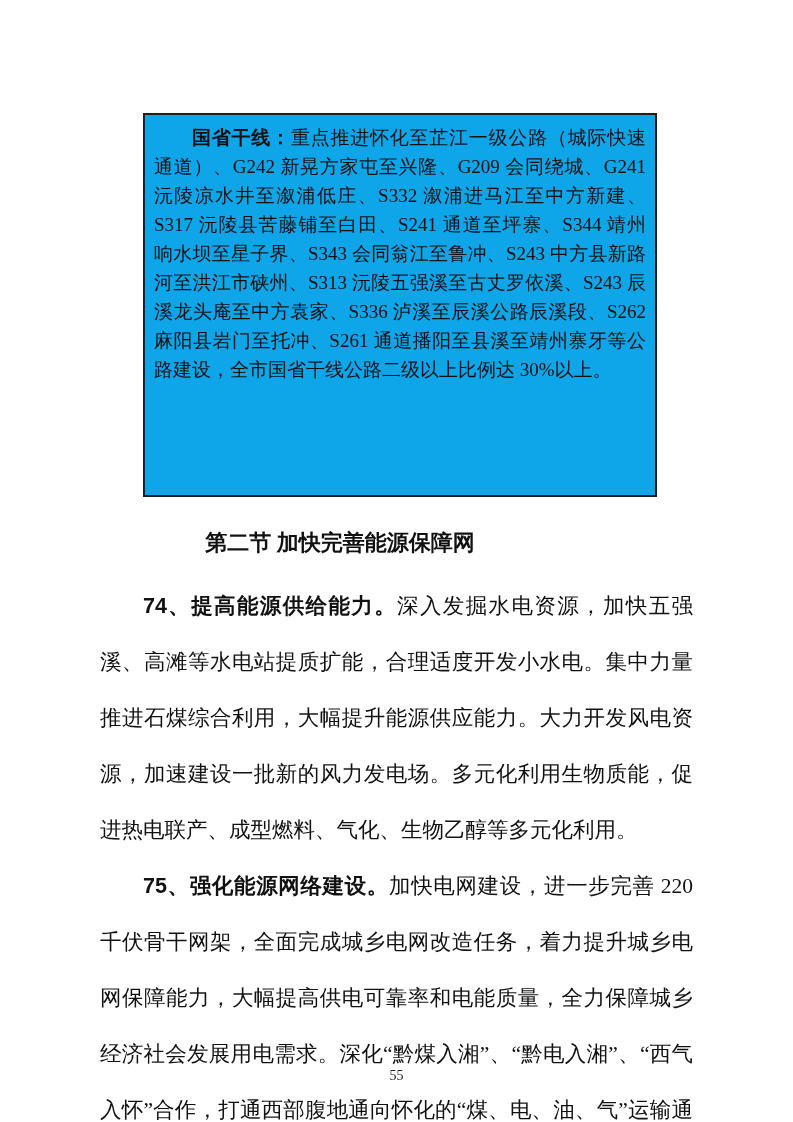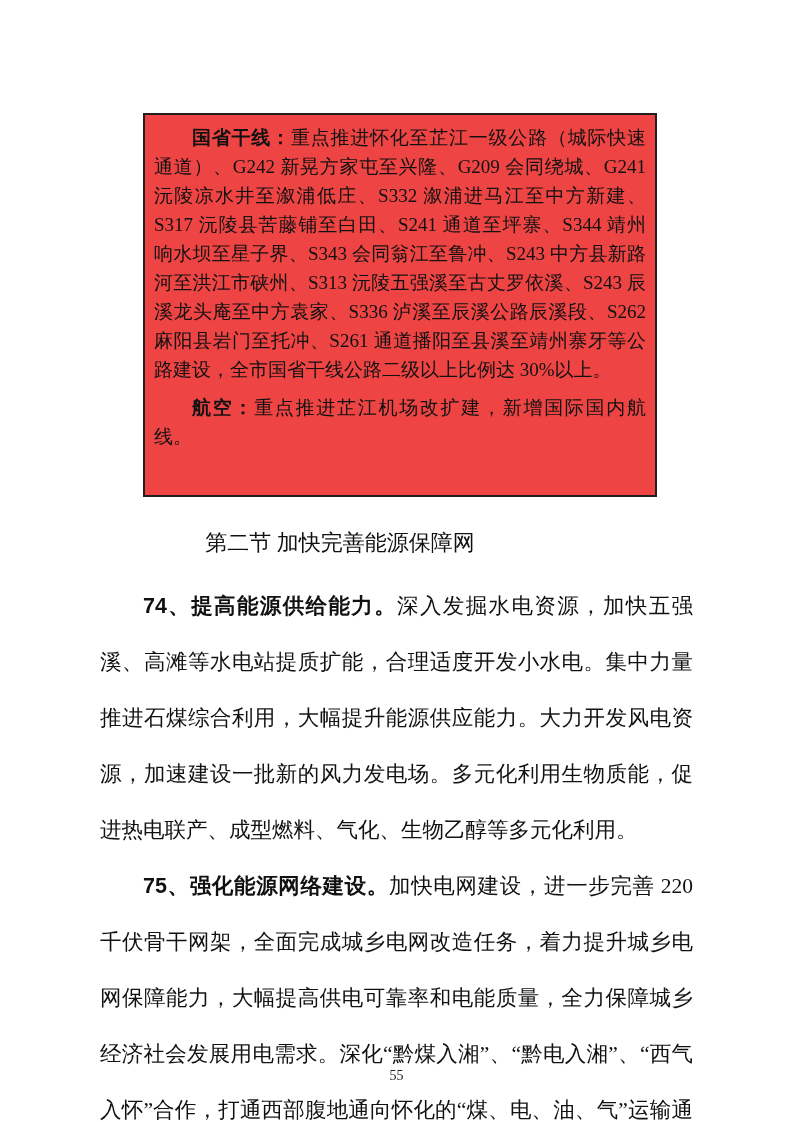--- a/index.html
+++ b/index.html
@@ -36,21 +36,21 @@
     font-weight: bold;
     font-family: "Liberation Sans", sans-serif;
   }
   .section-heading {
     position: absolute;
     left: 0;
     top: 528px;
     width: 680px;
     text-align: center;
     font-size: 22px;
-    font-weight: normal;
+    font-weight: bold;
     margin: 0;
   }
   .body-text {
     position: absolute;
     left: 100px;
     top: 578px;
     width: 593px;
   }
   .body-para {
     margin: 0;
@@ -65,23 +65,22 @@
     top: 1068px;
     width: 793px;
     text-align: center;
     font-size: 14px;
     color: #222222;
   }
 </style>
 </head>
 <body>
 
-<div class="green-box" style="background: #ef4444; border-color: rgb(31, 31, 31);">
+<div class="green-box" style="background: #0ea5e9; border-color: rgb(31, 31, 31);">
   <p><span class="lead">国省干线：</span><span>重点推进怀化至芷江一级公路（城际快速通道）、G242 新晃方家屯至兴隆、G209 会同绕城、G241 沅陵凉水井至溆浦低庄、S332 溆浦进马江至中方新建、S317 沅陵县苦藤铺至白田、S241 通道至坪寨、S344 靖州响水坝至星子界、S343 会同翁江至鲁冲、S243 中方县新路河至洪江市硖州、S313 沅陵五强溪至古丈罗依溪、S243 辰溪龙头庵至中方袁家、S336 泸溪至辰溪公路辰溪段、S262 麻阳县岩门至托冲、S261 通道播阳至县溪至靖州寨牙等公路建设，全市国省干线公路二级以上比例达 30%以上。</span></p>
-  <p><span class="lead">航空：</span><span>重点推进芷江机场改扩建，新增国际国内航线。</span></p>
 </div>
 
 <h2 class="section-heading">第二节  加快完善能源保障网</h2>
 
 <div class="body-text">
   <p class="body-para"><span class="lead">74、提高能源供给能力。</span><span>深入发掘水电资源，加快五强溪、高滩等水电站提质扩能，合理适度开发小水电。集中力量推进石煤综合利用，大幅提升能源供应能力。大力开发风电资源，加速建设一批新的风力发电场。多元化利用生物质能，促进热电联产、成型燃料、气化、生物乙醇等多元化利用。</span></p>
   <p class="body-para"><span class="lead">75、强化能源网络建设。</span><span>加快电网建设，进一步完善 220 千伏骨干网架，全面完成城乡电网改造任务，着力提升城乡电网保障能力，大幅提高供电可靠率和电能质量，全力保障城乡经济社会发展用电需求。深化“黔煤入湘”、“黔电入湘”、“西气入怀”合作，打通西部腹地通向怀化的“煤、电、油、气”运输通道。积极争取重庆酉阳一保靖—怀化天然气管道建设，实现天然气利用全覆盖。</span></p>
 </div>
 
 <div class="page-number">55</div>

